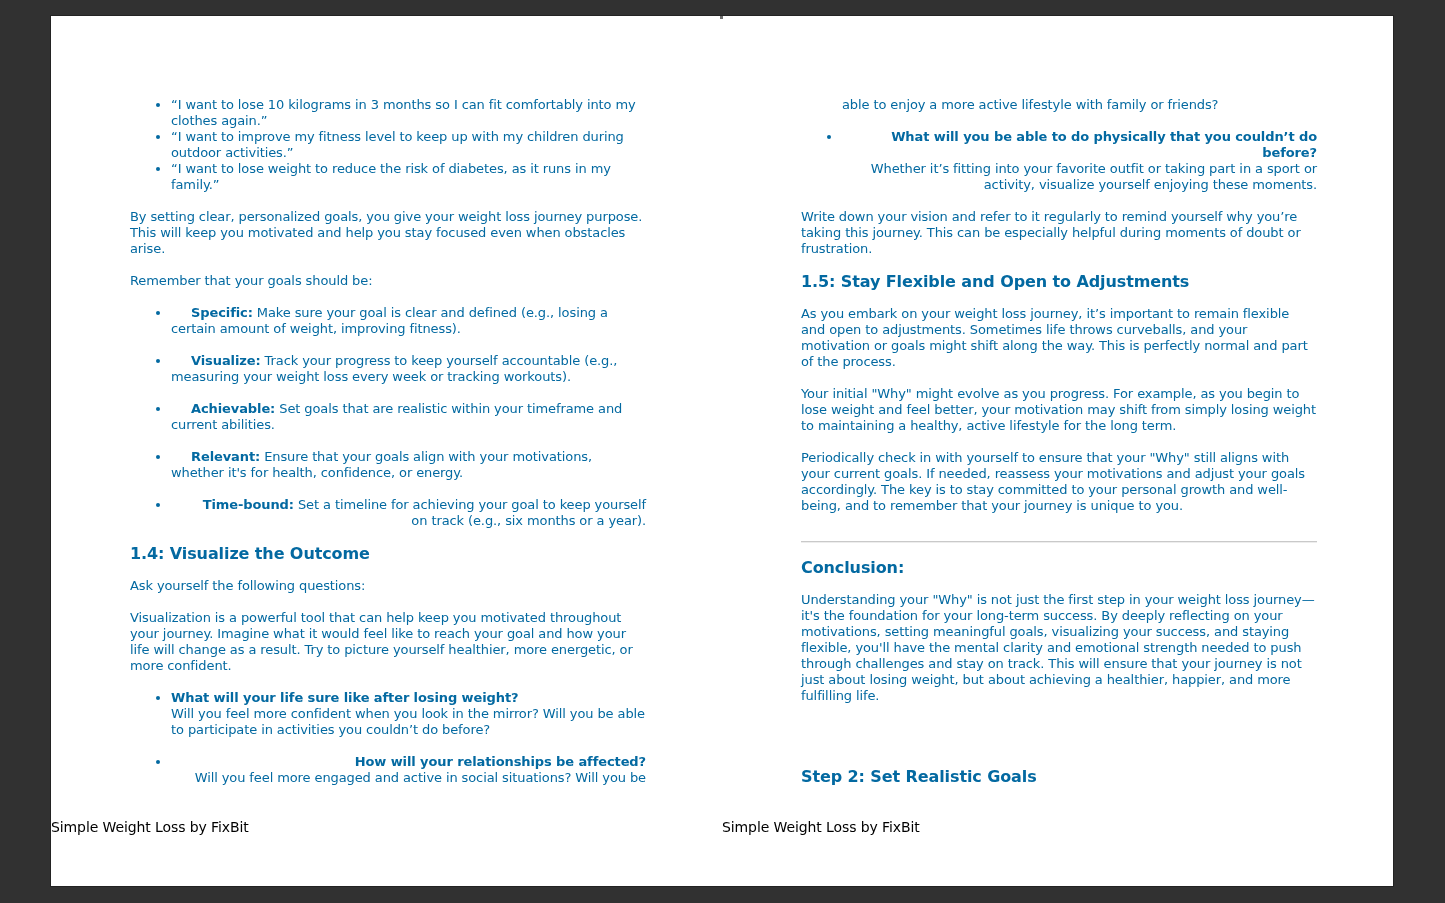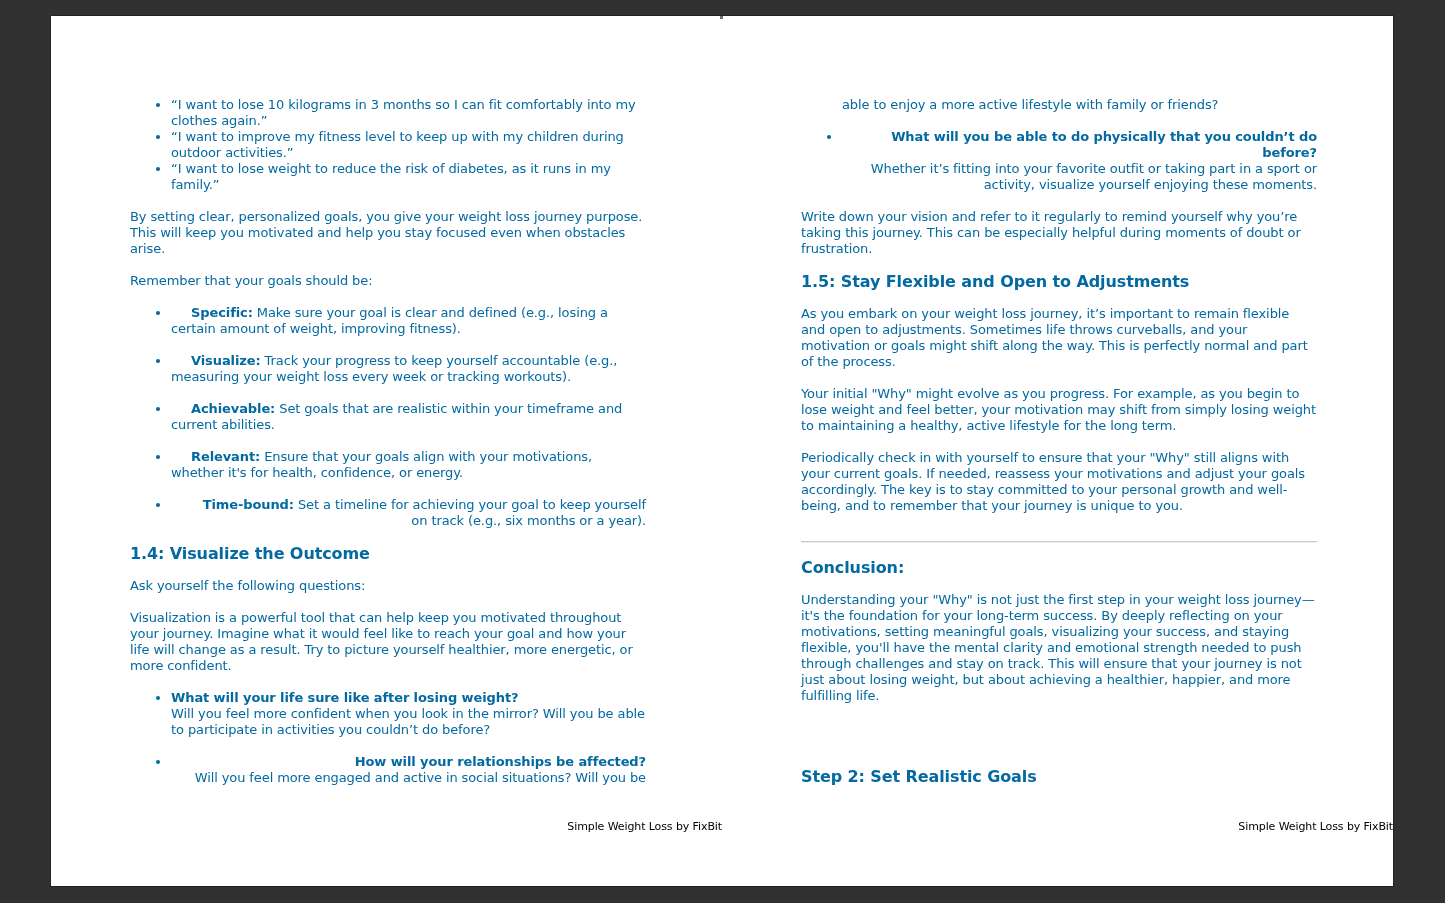--- a/index.html
+++ b/index.html
@@ -66,22 +66,22 @@
     border-top: 1px solid #c9c9c9;
     border-bottom: 1px solid #ededed;
     margin: 27px 0 4px 0;
   }
   .continuation { margin: 0 0 16px 41px; }
   .footer {
     position: absolute;
     bottom: 51px;
     left: 0;
     width: 100%;
-    text-align: right;
-    font-size: 11px;
+    text-align: left;
+    font-size: 14px;
     line-height: 16px;
     letter-spacing: -0.1px;
     color: #000000;
   }
 </style>
 </head>
 <body>
 
 <div class="spread">
   <div class="seam"></div>

